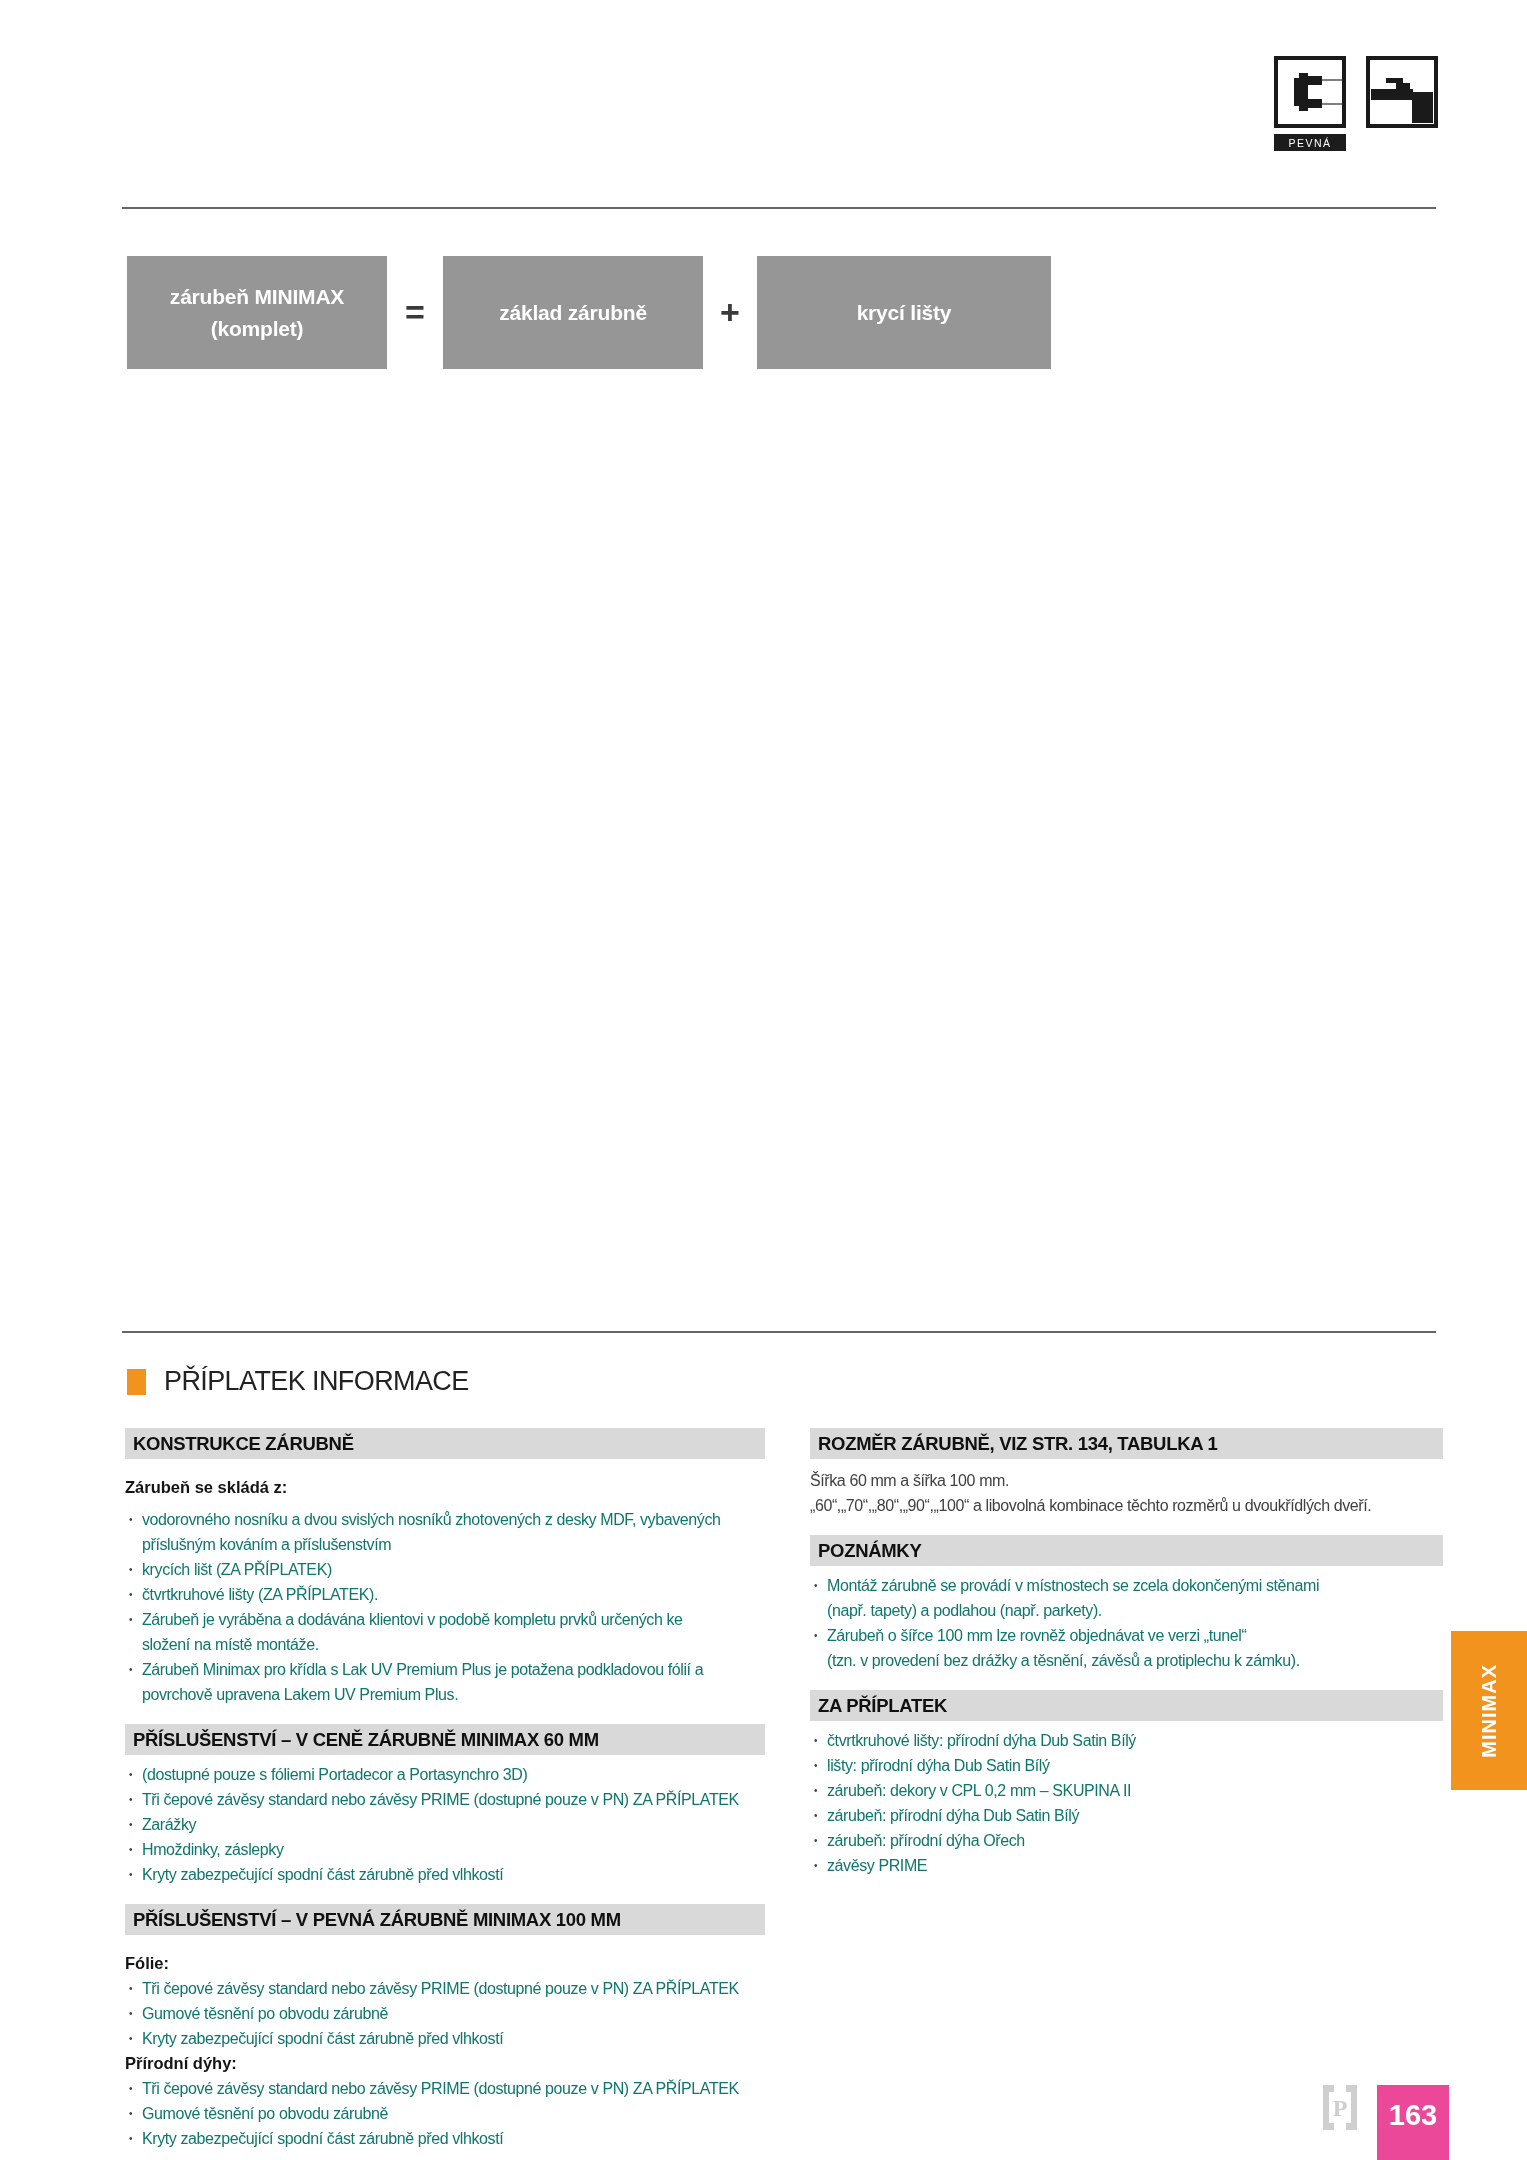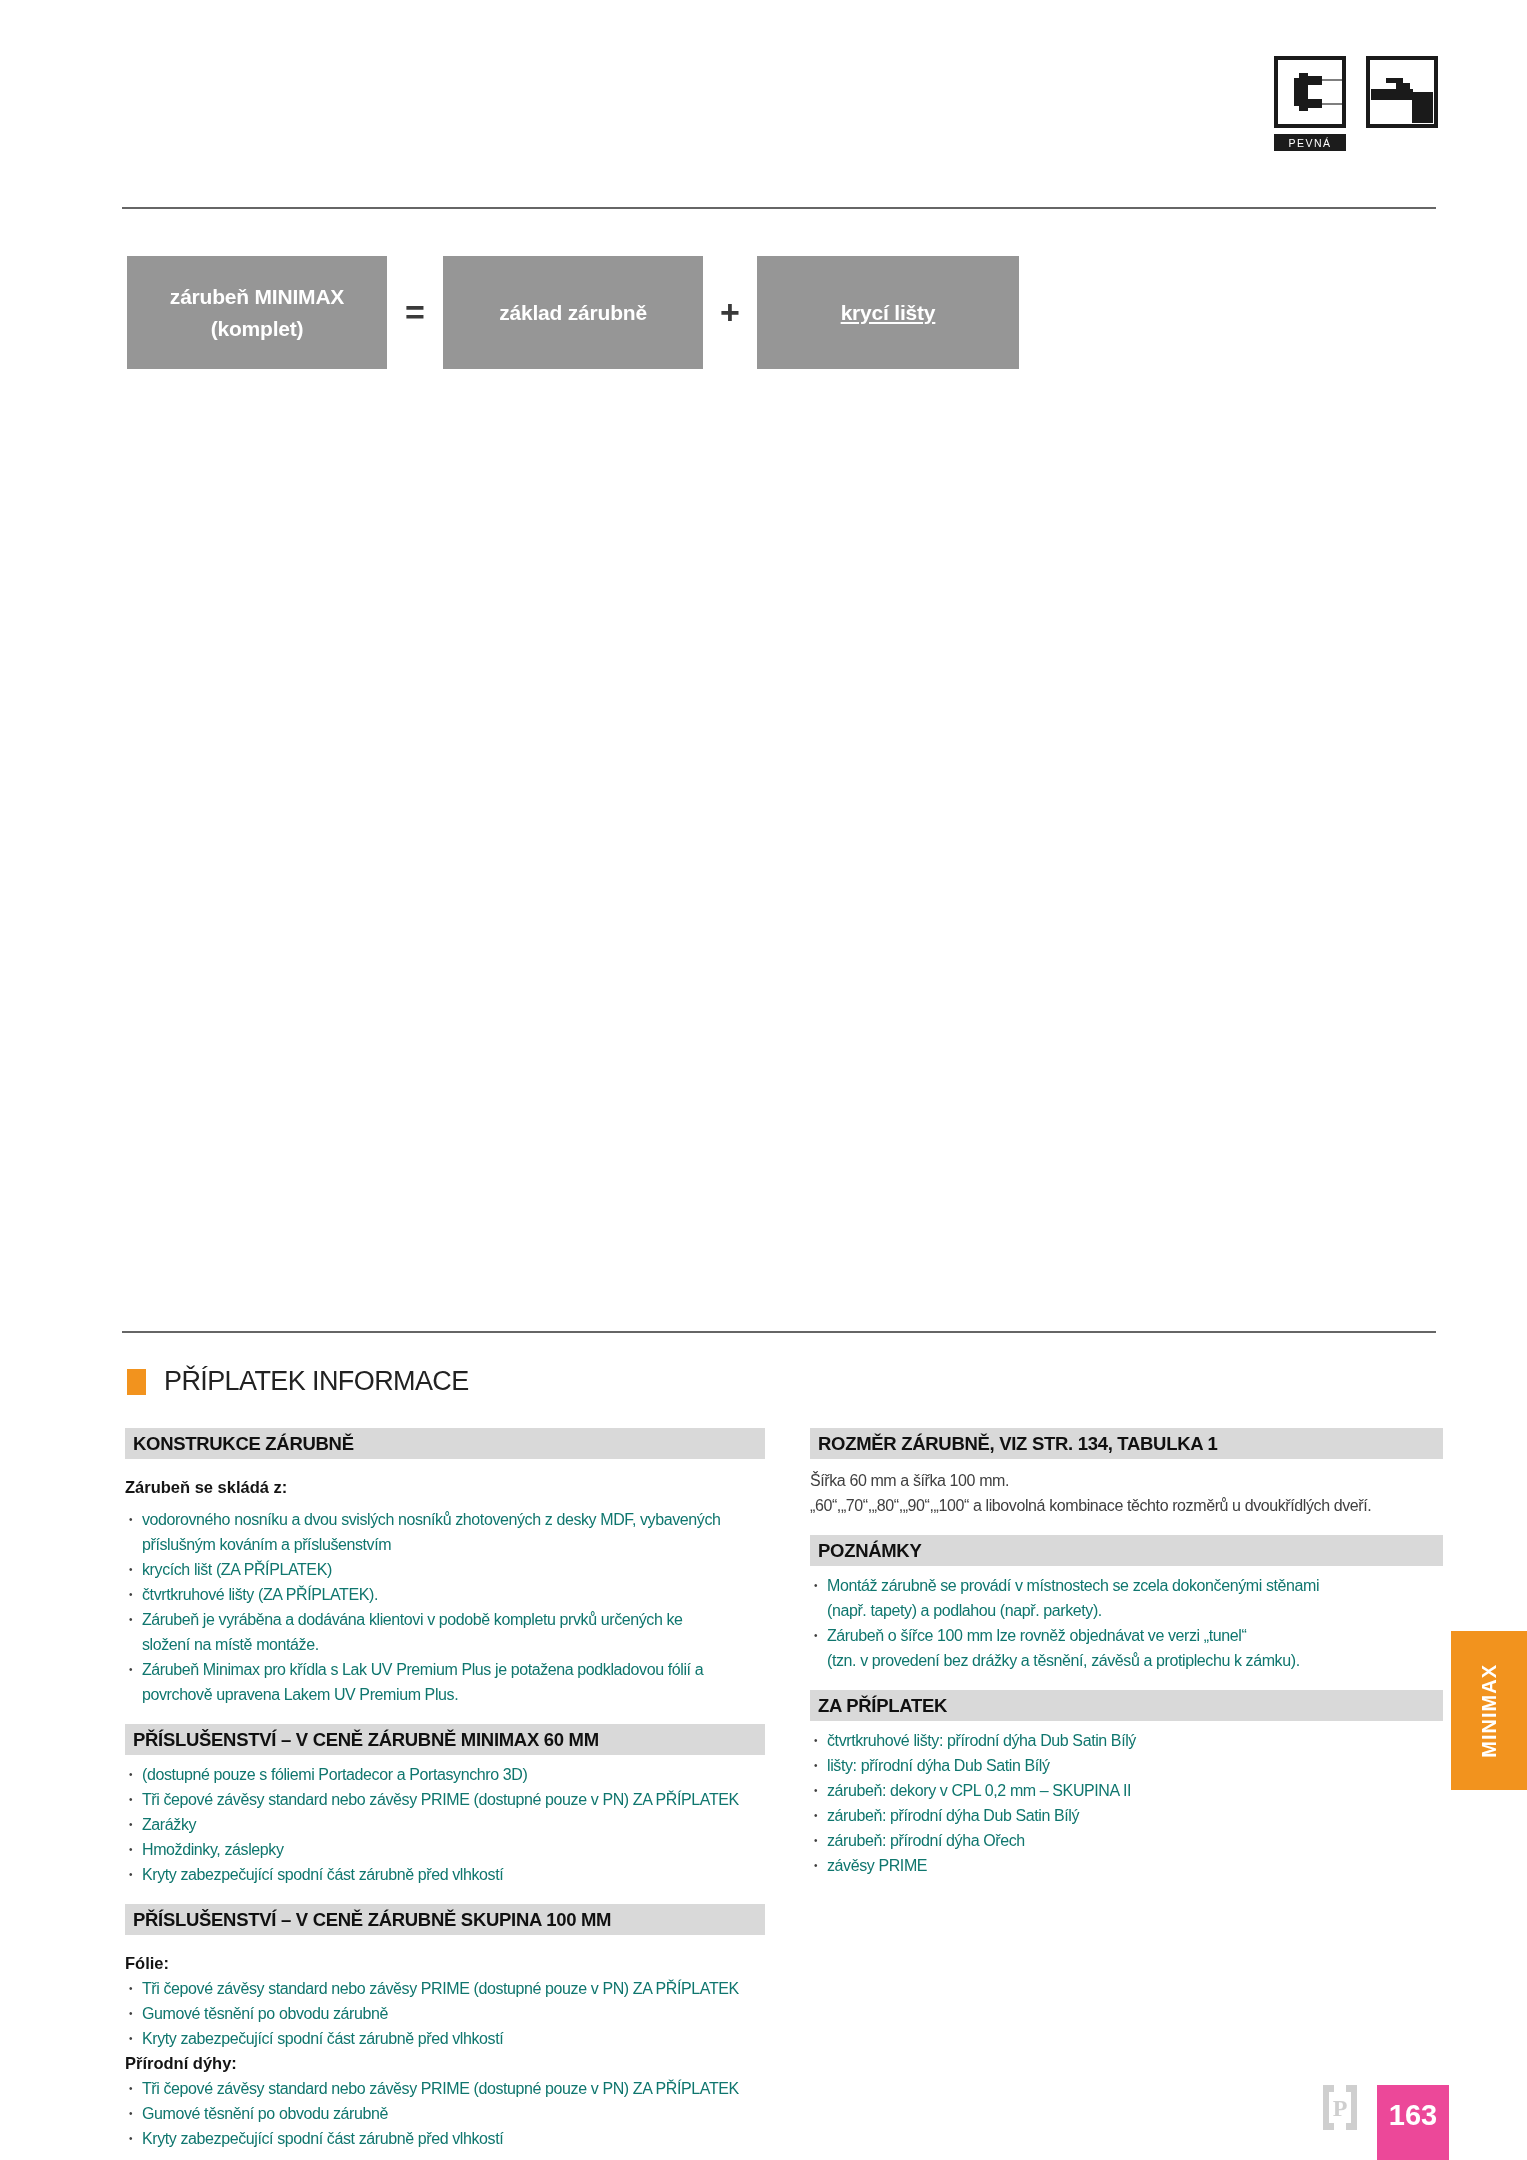--- a/index.html
+++ b/index.html
@@ -101,21 +101,21 @@
   </svg>
 </div>
 
 <div class="abs rule" style="top:207px;"></div>
 
 <div class="abs eq-box" style="left:127px;width:260px;">zárubeň MINIMAX
 (komplet)</div>
 <div class="abs eq-op" style="left:393px;">=</div>
 <div class="abs eq-box" style="left:443px;width:260px;">základ zárubně</div>
 <div class="abs eq-op" style="left:708px;">+</div>
-<div class="abs eq-box" style="left:757px;width:262px;text-decoration:underline;">krycí lišty</div>
+<div class="abs eq-box" style="left:757px;width:294px;">krycí lišty</div>
 
 <div class="abs rule" style="top:1331px;"></div>
 
 <div class="abs ti-head">
   <span class="ti-square"></span>
   <span class="ti-text">PŘÍPLATEK INFORMACE</span>
 </div>
 
 <div class="abs col col-left">
   <div class="bar">KONSTRUKCE ZÁRUBNĚ</div>
@@ -133,21 +133,21 @@
 
   <div class="bar mt">PŘÍSLUŠENSTVÍ – V CENĚ ZÁRUBNĚ MINIMAX 60 MM</div>
   <ul class="blist">
     <li>(dostupné pouze s fóliemi Portadecor a Portasynchro 3D)</li>
     <li>Tři čepové závěsy standard nebo závěsy PRIME (dostupné pouze v PN) ZA PŘÍPLATEK</li>
     <li>Zarážky</li>
     <li>Hmoždinky, záslepky</li>
     <li>Kryty zabezpečující spodní část zárubně před vlhkostí</li>
   </ul>
 
-  <div class="bar mt">PŘÍSLUŠENSTVÍ – V CENĚ ZÁRUBNĚ SKUPINA 100 MM</div>
+  <div class="bar mt">PŘÍSLUŠENSTVÍ – V PEVNÁ ZÁRUBNĚ MINIMAX 100 MM</div>
   <p class="subhead">Fólie:</p>
   <ul class="blist" style="margin-top:0;">
     <li>Tři čepové závěsy standard nebo závěsy PRIME (dostupné pouze v PN) ZA PŘÍPLATEK</li>
     <li>Gumové těsnění po obvodu zárubně</li>
     <li>Kryty zabezpečující spodní část zárubně před vlhkostí</li>
   </ul>
   <p class="subhead" style="margin-top:0;">Přírodní dýhy:</p>
   <ul class="blist" style="margin-top:0;">
     <li>Tři čepové závěsy standard nebo závěsy PRIME (dostupné pouze v PN) ZA PŘÍPLATEK</li>
     <li>Gumové těsnění po obvodu zárubně</li>

